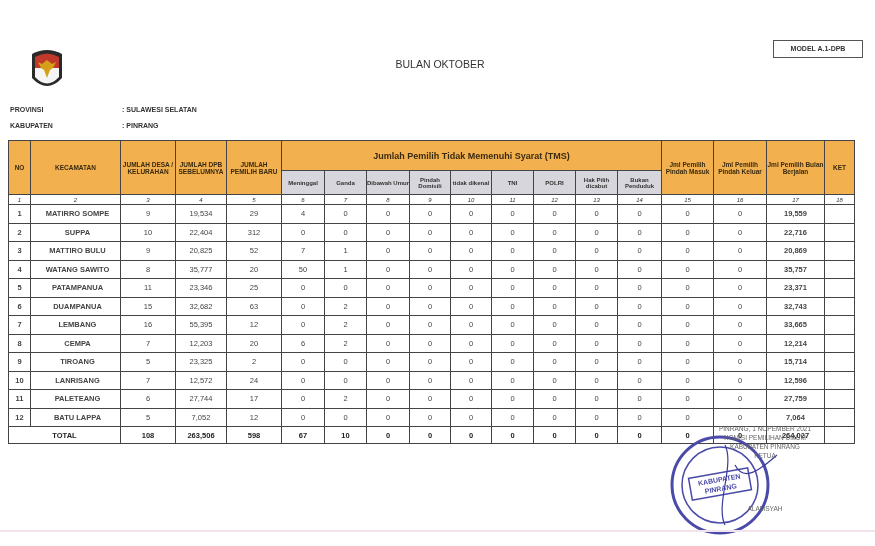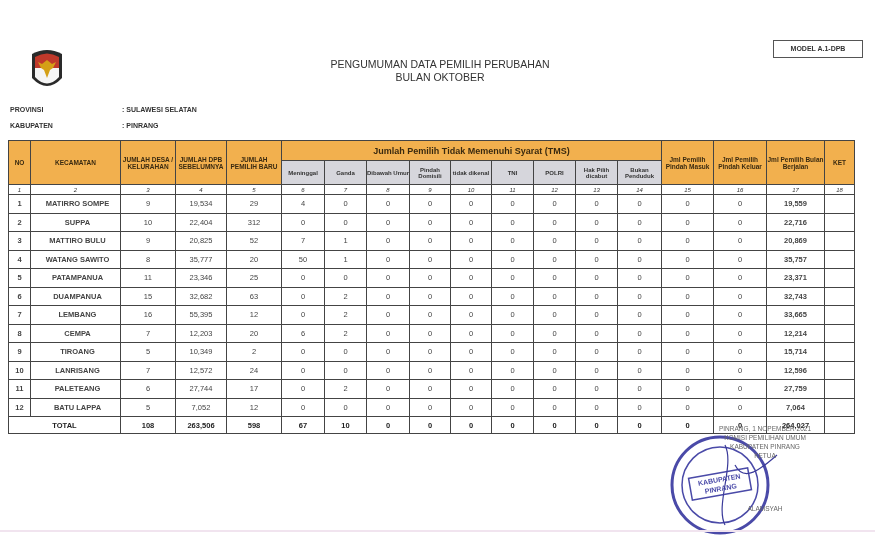--- a/index.html
+++ b/index.html
@@ -33,21 +33,20 @@
 <svg class="logo" viewBox="0 0 38 45">
   <path d="M4 6 Q19 -2 34 6 L34 30 Q19 46 4 30 Z" fill="#2a2a2a"></path>
   <path d="M7 9 Q19 2 31 9 L31 20 L7 20 Z" fill="#c0392b"></path>
   <path d="M7 20 L31 20 L31 29 Q19 42 7 29 Z" fill="#f5f5f5"></path>
   <path d="M19 12 L14 16 L10 14 L13 20 L16 22 L19 30 L22 22 L25 20 L28 14 L24 16 Z" fill="#d4a017"></path>
 </svg>
 
 <div class="model-box">MODEL A.1-DPB</div>
 
 <div class="title">
-  <div>PENGUMUMAN DATA PEMILIH PERUBAHAN</div>
   <div>BULAN OKTOBER</div>
 </div>
 
 <div class="meta" style="top:106px;">
   <span class="lbl">PROVINSI</span><span>: SULAWESI SELATAN</span>
 </div>
 <div class="meta" style="top:122px;">
   <span class="lbl">KABUPATEN</span><span>: PINRANG</span>
 </div>
 
@@ -66,21 +65,21 @@
     <col style="width:42px">
       <col style="width:42px">
       <col style="width:42px">
       <col style="width:44px">
     <col style="width:52px">
       <col style="width:53px">
       <col style="width:58px">
       <col style="width:30px">
   </colgroup>
   <thead>
-    <tr style="height:20px;">
+    <tr style="height:30px;">
       <th class="orange" rowspan="2">NO</th>
       <th class="orange" rowspan="2">KECAMATAN</th>
       <th class="orange" rowspan="2">JUMLAH DESA / KELURAHAN</th>
       <th class="orange" rowspan="2">JUMLAH DPB SEBELUMNYA</th>
       <th class="orange" rowspan="2">JUMLAH PEMILIH BARU</th>
       <th class="orange tms" colspan="9">Jumlah Pemilih Tidak Memenuhi Syarat (TMS)</th>
       <th class="orange" rowspan="2">Jml Pemilih Pindah Masuk</th>
       <th class="orange" rowspan="2">Jml Pemilih Pindah Keluar</th>
       <th class="orange" rowspan="2">Jml Pemilih Bulan Berjalan</th>
       <th class="orange" rowspan="2">KET</th>
@@ -275,21 +274,21 @@
         <td>0</td>
         <td>0</td>
         <td>0</td>
         <td class="bold">12,214</td>
         <td></td>
       </tr>
       <tr class="row">
         <td class="no">9</td>
         <td class="kec">TIROANG</td>
         <td>5</td>
-        <td>10,349</td>
+        <td>23,325</td>
         <td>2</td>
         <td>0</td>
         <td>0</td>
         <td>0</td>
         <td>0</td>
         <td>0</td>
         <td>0</td>
         <td>0</td>
         <td>0</td>
         <td>0</td>

